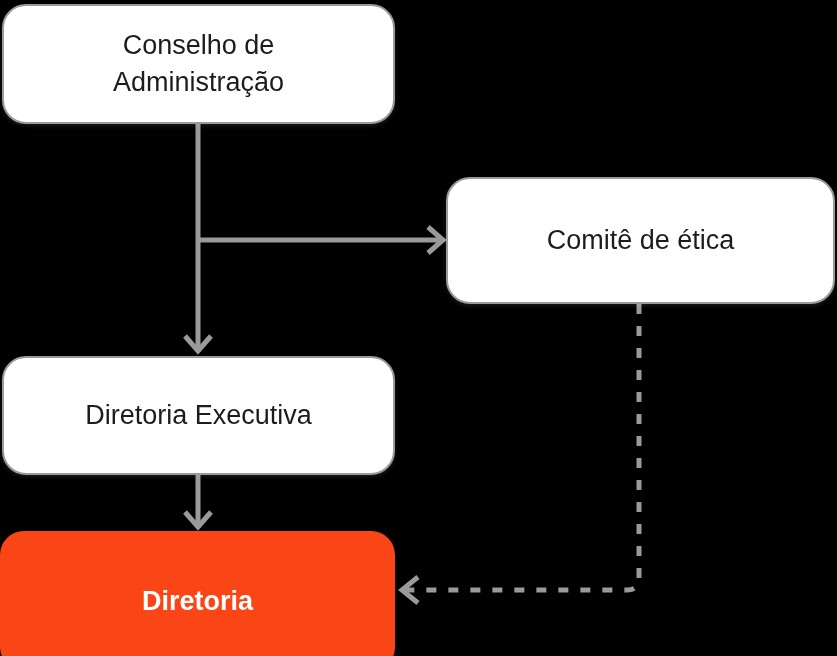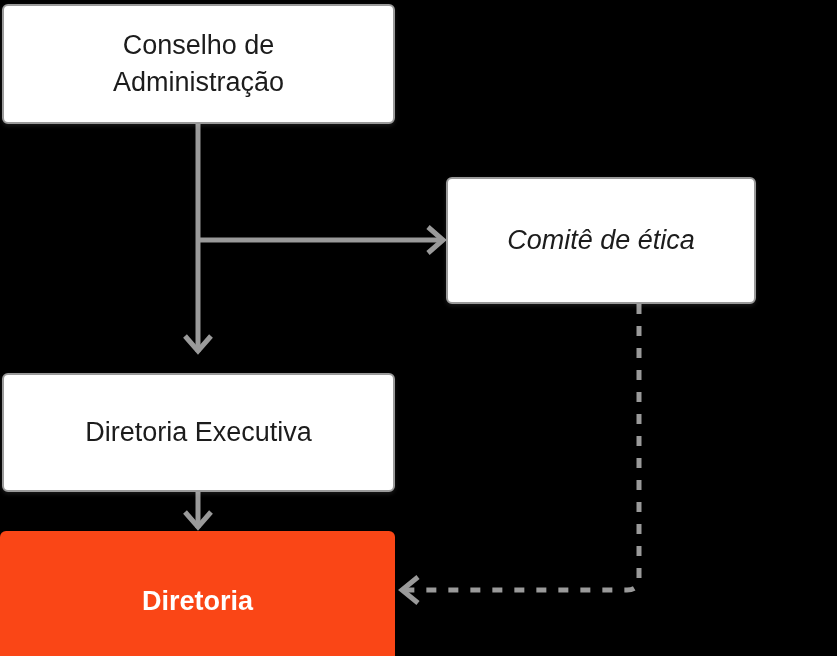--- a/index.html
+++ b/index.html
@@ -15,21 +15,21 @@
     overflow: hidden;
     font-family: "Liberation Sans", sans-serif;
   }
   .node {
     position: absolute;
     box-sizing: border-box;
     display: flex;
     align-items: center;
     justify-content: center;
     text-align: center;
-    border-radius: 6px;
+    border-radius: 24px;
     z-index: 3;
   }
   .node-white {
     background: #FFFFFF;
     border: 2px solid #9A9A9A;
     color: #1C1C1C;
     font-size: 27px;
     line-height: 1.36;
     font-weight: 400;
     box-shadow: 0 2px 4px rgba(255,255,255,0.10);
@@ -42,22 +42,22 @@
     font-weight: 700;
   }
   .node-label {
     display: block;
     white-space: pre-line;
     padding: 0 10px;
   }
 
   
   #node-board   { left: 2px;   top: 4px;   width: 393px; height: 120px; }
-  #node-ethics  { left: 446px; top: 177px; width: 310px; height: 127px; font-style: italic; }
-  #node-exec    { left: 2px;   top: 356px; width: 393px; height: 119px; margin-top: 17px; }
+  #node-ethics  { left: 446px; top: 177px; width: 389px; height: 127px; }
+  #node-exec    { left: 2px;   top: 356px; width: 393px; height: 119px; }
   #node-comp    { left: 0px;   top: 531px; width: 395px; height: 140px; }
 
   
   #edges {
     position: absolute;
     left: 0; top: 0;
     width: 837px;
     height: 656px;
     z-index: 1;
   }

